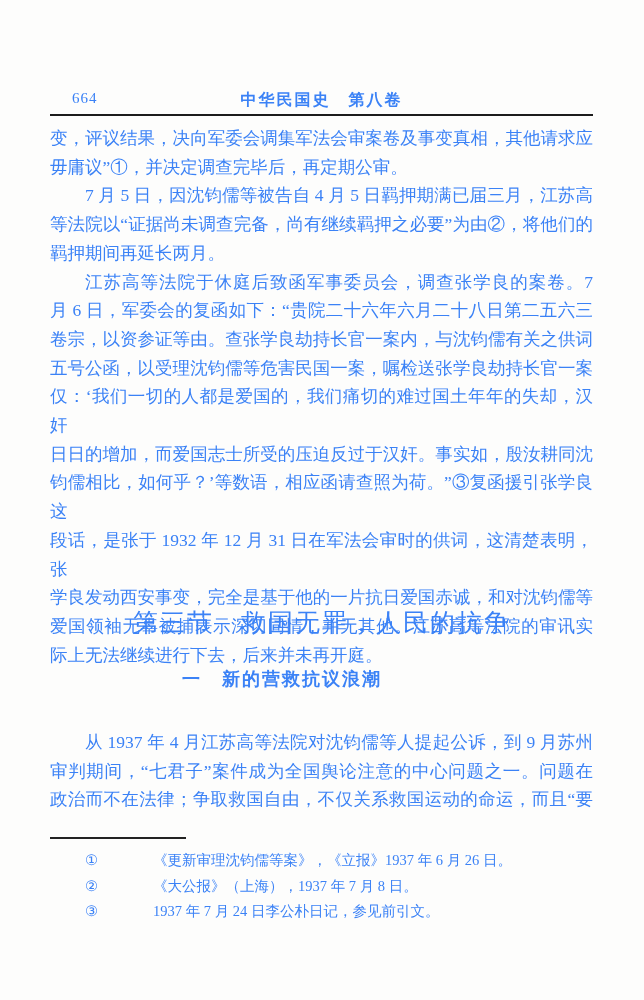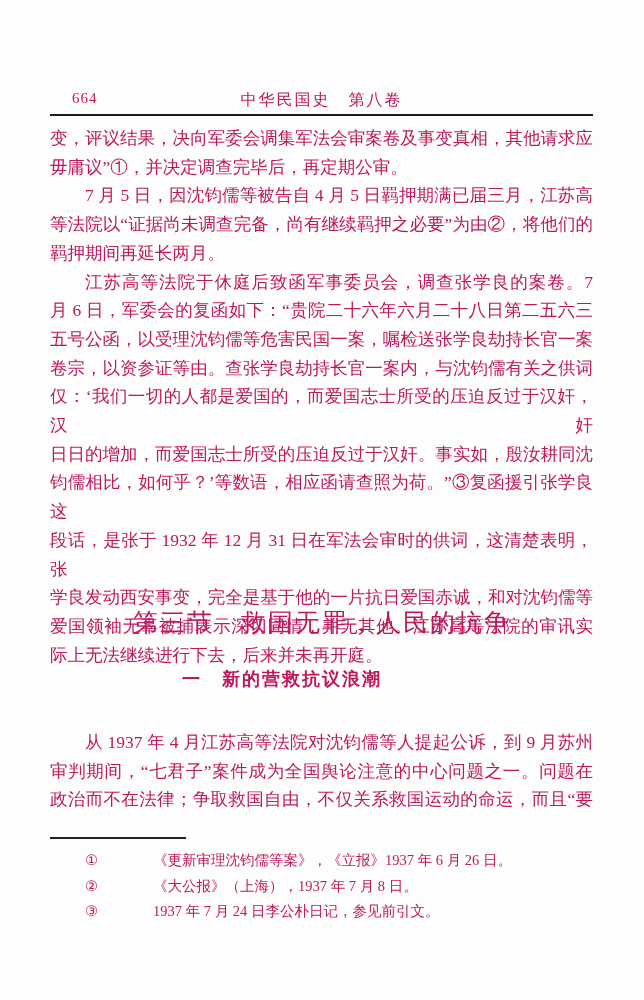--- a/index.html
+++ b/index.html
@@ -1,36 +1,36 @@
 <!DOCTYPE html>
 <html><head>
 <meta charset="utf-8">
 <style>
   html, body { margin:0; padding:0; background:#ffffff; }
   .page {
     position:relative;
     width:644px; height:1000px;
     background:#fdfdfc;
-    color:#be185d;
+    color:#3b82f6;
     font-family:"Liberation Serif","DejaVu Serif",serif;
     overflow:hidden;
   }
   
   .running-header {
     position:absolute; top:90px; left:50px; width:543px; height:22px;
   }
   .page-number {
     position:absolute; left:22px; top:0;
     font-size:15px; letter-spacing:1px;
   }
   .book-title {
     position:absolute; left:0; right:0; top:0;
     text-align:center;
     font-family:"Liberation Sans","DejaVu Sans",sans-serif;
-    font-weight:400; font-size:16px; letter-spacing:2px;
+    font-weight:700; font-size:16px; letter-spacing:2px;
   }
   .header-rule {
     position:absolute; top:114px; left:50px; width:543px; height:2px;
     background:#1c1c1c;
   }
   
   .text-block {
     position:absolute; left:50px; width:543px;
     font-size:17.5px; line-height:28.7px;
   }
@@ -80,23 +80,23 @@
 
     <div class="bl">变，评议结果，决向军委会调集军法会审案卷及事变真相，其他请求应</div>
     <div class="bl last">毋庸议”①，并决定调查完毕后，再定期公审。</div>
 
     <div class="bl ind">7 月 5 日，因沈钧儒等被告自 4 月 5 日羁押期满已届三月，江苏高</div>
     <div class="bl">等法院以“证据尚未调查完备，尚有继续羁押之必要”为由②，将他们的</div>
     <div class="bl last">羁押期间再延长两月。</div>
 
     <div class="bl ind">江苏高等法院于休庭后致函军事委员会，调查张学良的案卷。7</div>
     <div class="bl">月 6 日，军委会的复函如下：“贵院二十六年六月二十八日第二五六三</div>
+    <div class="bl">卷宗，以资参证等由。查张学良劫持长官一案内，与沈钧儒有关之供词</div>
     <div class="bl">五号公函，以受理沈钧儒等危害民国一案，嘱检送张学良劫持长官一案</div>
-    <div class="bl">卷宗，以资参证等由。查张学良劫持长官一案内，与沈钧儒有关之供词</div>
-    <div class="bl">仅：‘我们一切的人都是爱国的，而爱国志士所受的压迫反过于汉奸，汉奸</div>
+    <div class="bl">仅：‘我们一切的人都是爱国的，我们痛切的难过国土年年的失却，汉奸</div>
     <div class="bl">日日的增加，而爱国志士所受的压迫反过于汉奸。事实如，殷汝耕同沈</div>
     <div class="bl">钧儒相比，如何乎？’等数语，相应函请查照为荷。”③复函援引张学良这</div>
     <div class="bl">段话，是张于 1932 年 12 月 31 日在军法会审时的供词，这清楚表明，张</div>
     <div class="bl">学良发动西安事变，完全是基于他的一片抗日爱国赤诚，和对沈钧儒等</div>
     <div class="bl">爱国领袖无辜被捕表示深切同情，并无其他。江苏高等法院的审讯实</div>
     <div class="bl last">际上无法继续进行下去，后来并未再开庭。</div>
   </div>
 
   <div class="section-title">第三节　救国无罪，人民的抗争</div>
   <div class="subsection-title">一　新的营救抗议浪潮</div>

